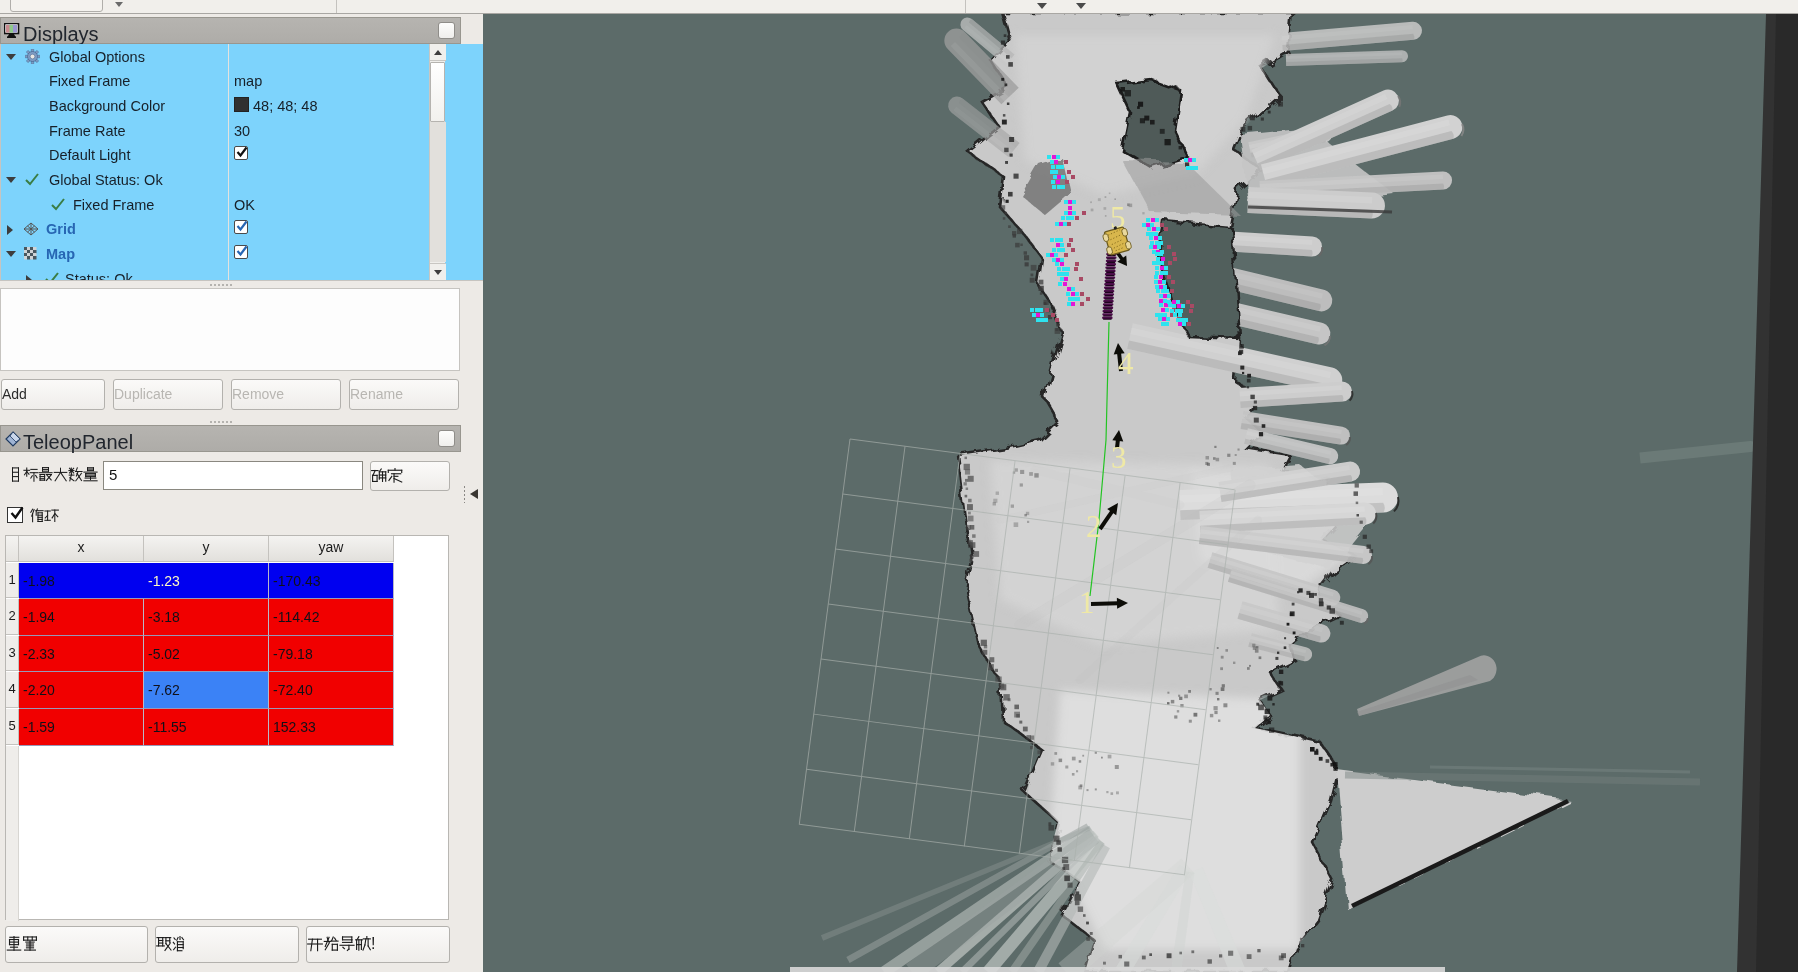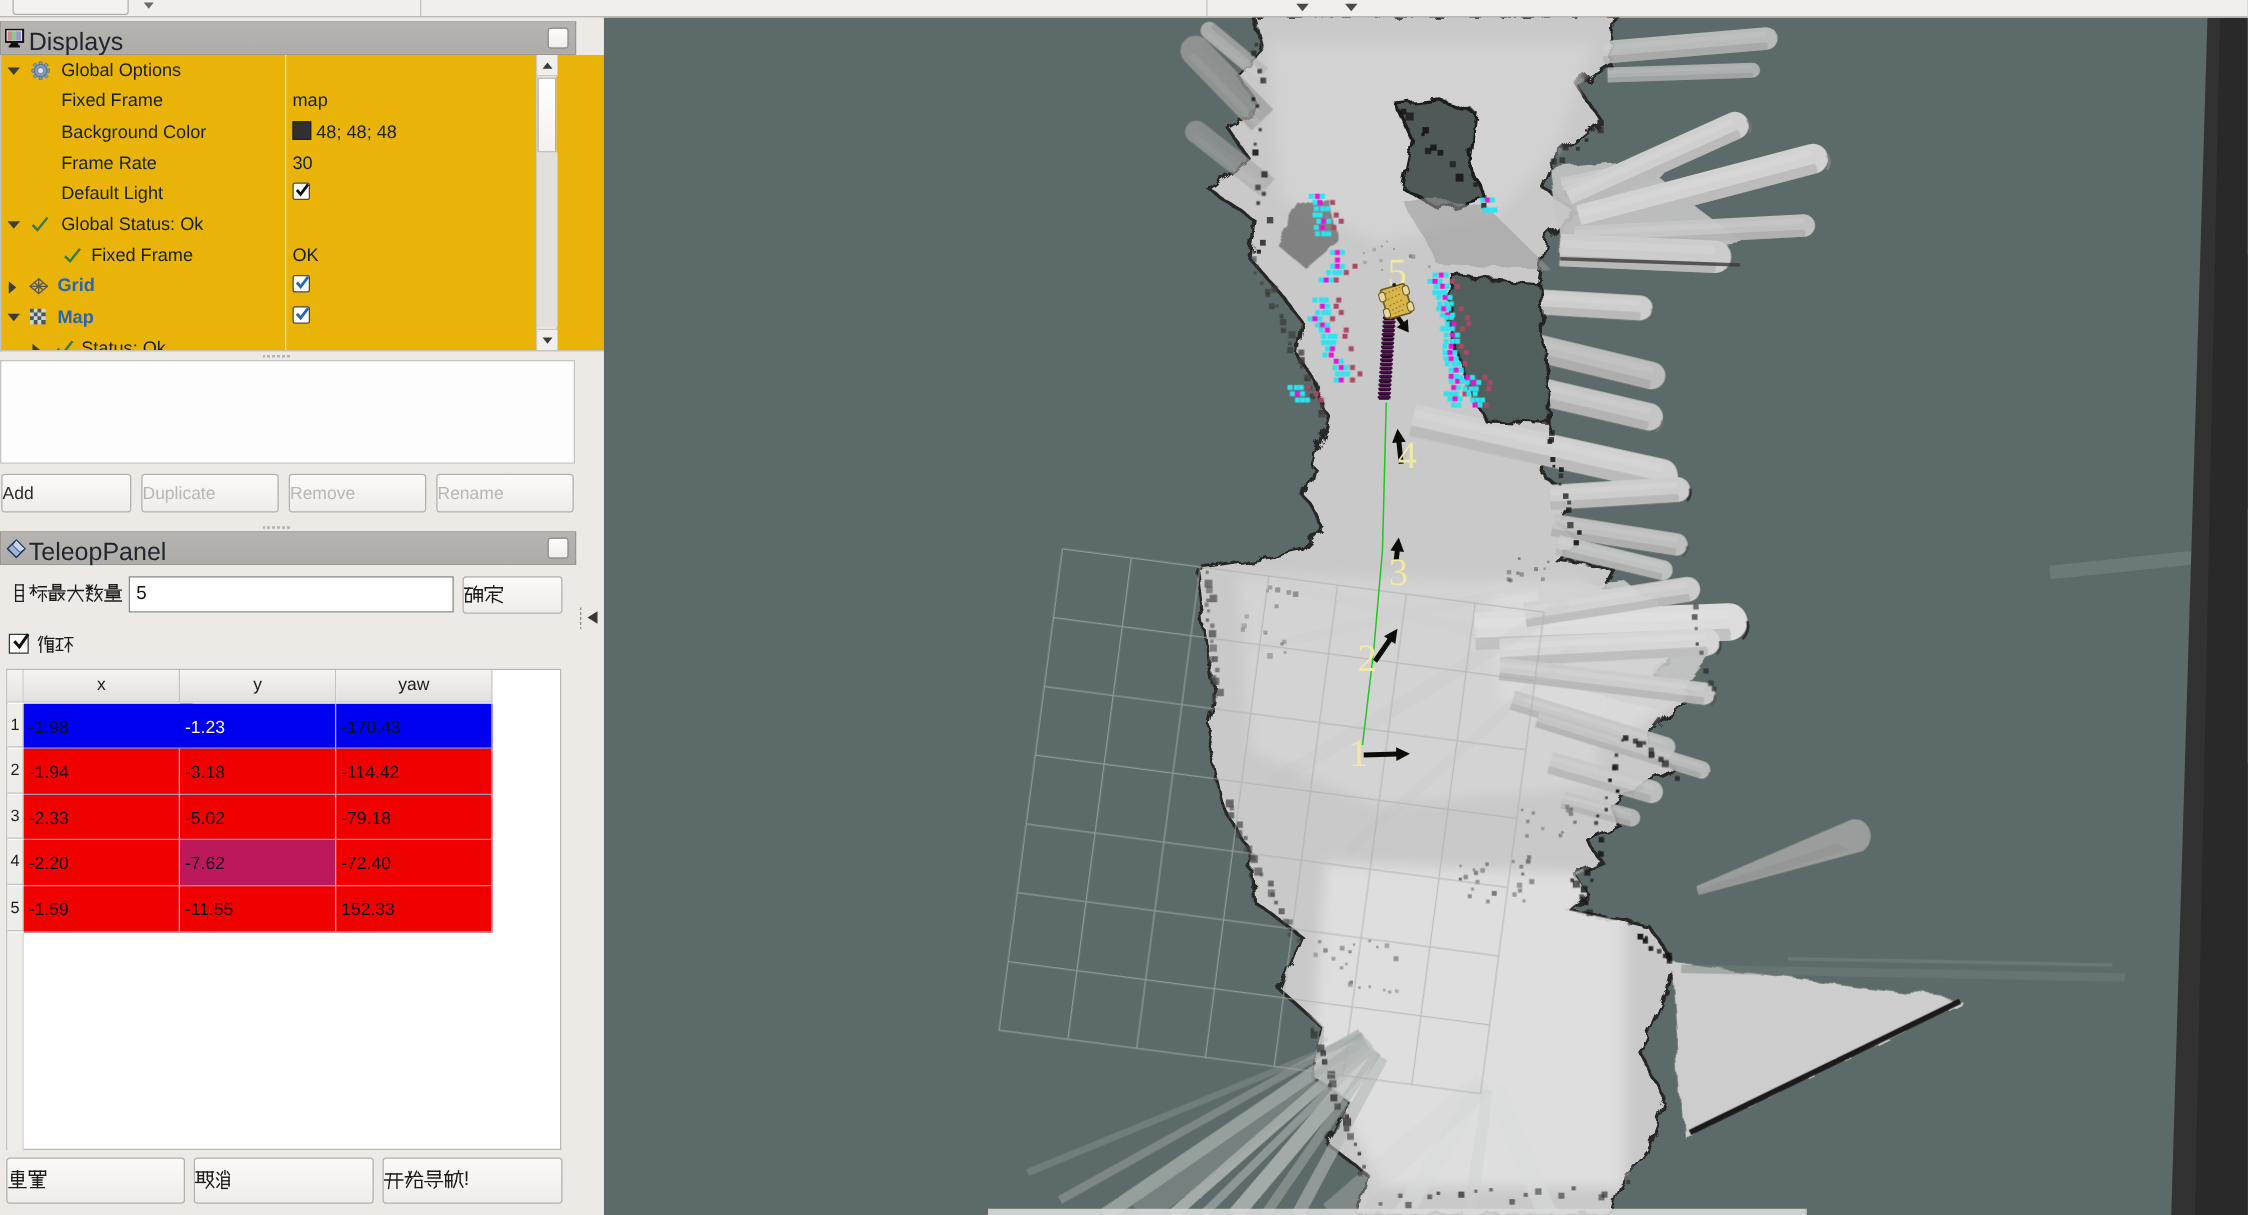--- a/index.html
+++ b/index.html
@@ -37,21 +37,21 @@
         <rect x="0.5" y="0.5" width="14" height="10" fill="#fff" stroke="#111" stroke-width="1.6"></rect>
         <rect x="2" y="2" width="4" height="7.5" fill="#c98a8f"></rect>
         <rect x="5.5" y="2" width="4" height="7.5" fill="#8ec98a"></rect>
         <rect x="9" y="2" width="4" height="7.5" fill="#9a96cf"></rect>
         <path d="M5 11 L10 11 L11.5 14 L3.5 14 Z" fill="#111"></path>
         <rect x="3" y="13.4" width="9" height="1.6" fill="#111"></rect>
       </svg>
       <span class="cap">Displays</span>
       <div class="floatbtn"></div>
     </div>
-    <div class="abs" style="left:0;top:30px;width:532px;height:237px;background:#eab308;border:1px solid #c6c4c0;border-top:none;overflow:hidden">
+    <div class="abs" style="left:0;top:30px;width:532px;height:237px;background:#7dd3fc;border:1px solid #c6c4c0;border-top:none;overflow:hidden">
       <div class="abs" style="left:227px;top:0;width:1px;height:237px;background:#e4e2de"></div>
       <div class="tri-d" style="left:5px;top:10px"></div>
       <svg class="abs" style="left:24px;top:5px" width="15" height="15" viewBox="0 0 24 24">
         <rect x="10" y="0" width="4" height="5" rx="1" fill="#7d9cc4" stroke="#44618a" stroke-width="0.8" transform="rotate(0 12 12)"></rect>
         <rect x="10" y="0" width="4" height="5" rx="1" fill="#7d9cc4" stroke="#44618a" stroke-width="0.8" transform="rotate(45 12 12)"></rect>
         <rect x="10" y="0" width="4" height="5" rx="1" fill="#7d9cc4" stroke="#44618a" stroke-width="0.8" transform="rotate(90 12 12)"></rect>
         <rect x="10" y="0" width="4" height="5" rx="1" fill="#7d9cc4" stroke="#44618a" stroke-width="0.8" transform="rotate(135 12 12)"></rect>
         <rect x="10" y="0" width="4" height="5" rx="1" fill="#7d9cc4" stroke="#44618a" stroke-width="0.8" transform="rotate(180 12 12)"></rect>
         <rect x="10" y="0" width="4" height="5" rx="1" fill="#7d9cc4" stroke="#44618a" stroke-width="0.8" transform="rotate(225 12 12)"></rect>
         <rect x="10" y="0" width="4" height="5" rx="1" fill="#7d9cc4" stroke="#44618a" stroke-width="0.8" transform="rotate(270 12 12)"></rect>
@@ -282,21 +282,21 @@
       <div class="abs" style="left:0;top:63px;width:13px;height:36px;background:#efedea;border-right:1px solid #c4c2be;border-bottom:1px solid #c4c2be;font-size:13px;color:#1c1c1c;text-align:center;padding-top:9px">2</div>
       <div class="abs" style="left:13px;top:63px;width:125px;height:37px;background:#f10000;border-right:1px solid #b8b8c8;border-bottom:1px solid #9898b8;font-size:14px;color:#101018;padding:10px 0 0 4px">-1.94</div>
       <div class="abs" style="left:138px;top:63px;width:125px;height:37px;background:#f10000;border-right:1px solid #b8b8c8;border-bottom:1px solid #9898b8;font-size:14px;color:#101018;padding:10px 0 0 4px">-3.18</div>
       <div class="abs" style="left:263px;top:63px;width:125px;height:37px;background:#f10000;border-right:1px solid #b8b8c8;border-bottom:1px solid #9898b8;font-size:14px;color:#101018;padding:10px 0 0 4px">-114.42</div>
       <div class="abs" style="left:0;top:100px;width:13px;height:35px;background:#efedea;border-right:1px solid #c4c2be;border-bottom:1px solid #c4c2be;font-size:13px;color:#1c1c1c;text-align:center;padding-top:9px">3</div>
       <div class="abs" style="left:13px;top:100px;width:125px;height:36px;background:#f10000;border-right:1px solid #b8b8c8;border-bottom:1px solid #9898b8;font-size:14px;color:#101018;padding:10px 0 0 4px">-2.33</div>
       <div class="abs" style="left:138px;top:100px;width:125px;height:36px;background:#f10000;border-right:1px solid #b8b8c8;border-bottom:1px solid #9898b8;font-size:14px;color:#101018;padding:10px 0 0 4px">-5.02</div>
       <div class="abs" style="left:263px;top:100px;width:125px;height:36px;background:#f10000;border-right:1px solid #b8b8c8;border-bottom:1px solid #9898b8;font-size:14px;color:#101018;padding:10px 0 0 4px">-79.18</div>
       <div class="abs" style="left:0;top:136px;width:13px;height:36px;background:#efedea;border-right:1px solid #c4c2be;border-bottom:1px solid #c4c2be;font-size:13px;color:#1c1c1c;text-align:center;padding-top:9px">4</div>
       <div class="abs" style="left:13px;top:136px;width:125px;height:37px;background:#f10000;border-right:1px solid #b8b8c8;border-bottom:1px solid #9898b8;font-size:14px;color:#101018;padding:10px 0 0 4px">-2.20</div>
-      <div class="abs" style="left:138px;top:136px;width:125px;height:37px;background:#be185d;border-right:1px solid #b8b8c8;border-bottom:1px solid #9898b8;font-size:14px;color:#101018;padding:10px 0 0 4px">-7.62</div>
+      <div class="abs" style="left:138px;top:136px;width:125px;height:37px;background:#3b82f6;border-right:1px solid #b8b8c8;border-bottom:1px solid #9898b8;font-size:14px;color:#101018;padding:10px 0 0 4px">-7.62</div>
       <div class="abs" style="left:263px;top:136px;width:125px;height:37px;background:#f10000;border-right:1px solid #b8b8c8;border-bottom:1px solid #9898b8;font-size:14px;color:#101018;padding:10px 0 0 4px">-72.40</div>
       <div class="abs" style="left:0;top:173px;width:13px;height:36px;background:#efedea;border-right:1px solid #c4c2be;border-bottom:1px solid #c4c2be;font-size:13px;color:#1c1c1c;text-align:center;padding-top:9px">5</div>
       <div class="abs" style="left:13px;top:173px;width:125px;height:37px;background:#f10000;border-right:1px solid #b8b8c8;border-bottom:1px solid #9898b8;font-size:14px;color:#101018;padding:10px 0 0 4px">-1.59</div>
       <div class="abs" style="left:138px;top:173px;width:125px;height:37px;background:#f10000;border-right:1px solid #b8b8c8;border-bottom:1px solid #9898b8;font-size:14px;color:#101018;padding:10px 0 0 4px">-11.55</div>
       <div class="abs" style="left:263px;top:173px;width:125px;height:37px;background:#f10000;border-right:1px solid #b8b8c8;border-bottom:1px solid #9898b8;font-size:14px;color:#101018;padding:10px 0 0 4px">152.33</div>
       <div class="abs" style="left:0;top:210px;width:13px;height:175px;background:#efedea;border-right:1px solid #d8d6d2"></div>
     </div>
     <div class="btn" style="left:5px;top:912px;width:143px;height:37px;padding-top:9px"><svg width="16" height="16" viewBox="0 0 100 100" style="vertical-align:top;margin-top:0px" fill="none" stroke="#1c1c1c" stroke-width="7" stroke-linecap="square">
         <line x1="24" y1="8" x2="80" y2="8"></line>
         <line x1="50" y1="2" x2="50" y2="20"></line>

